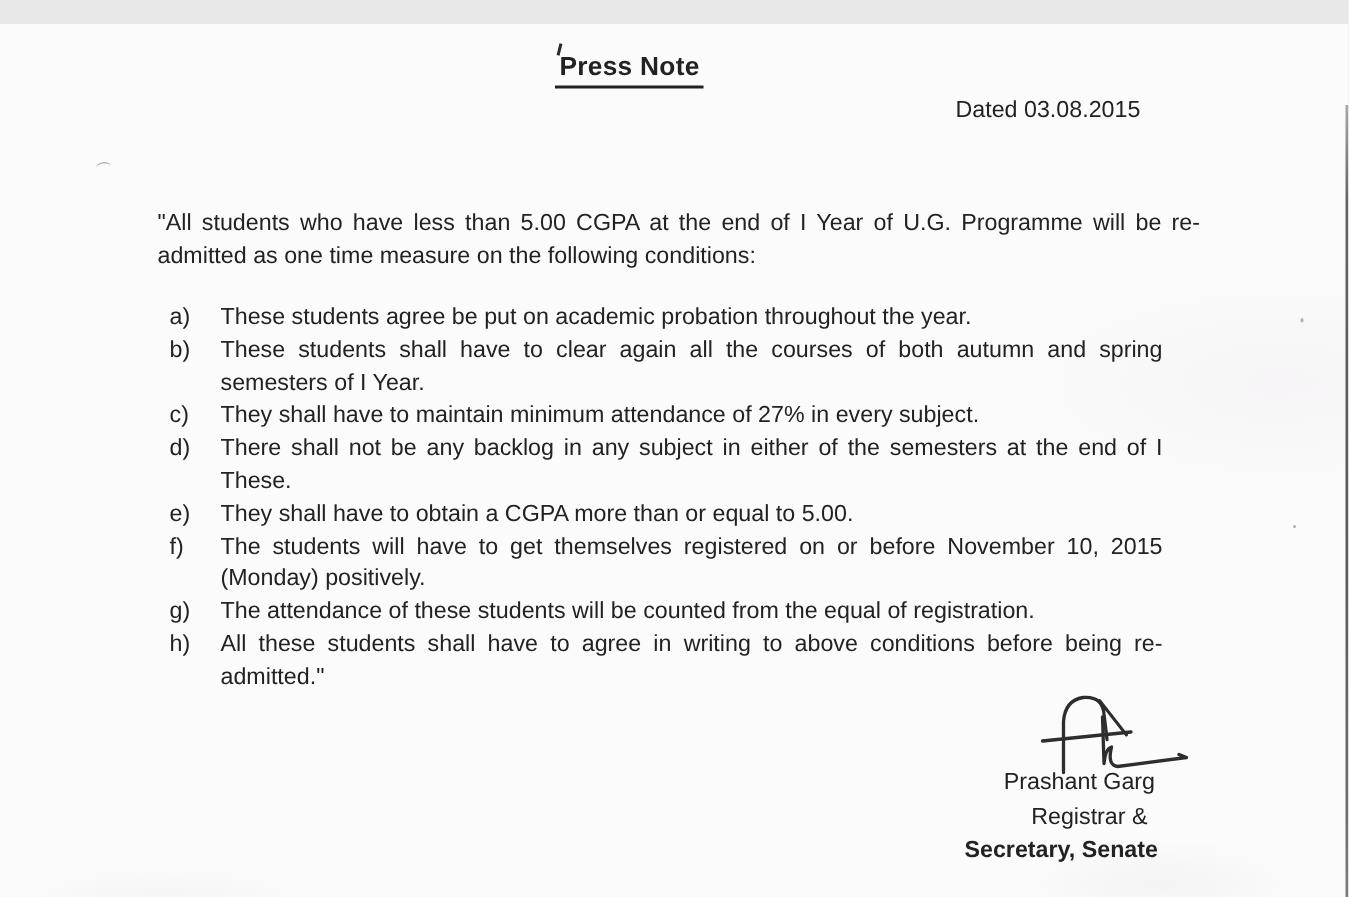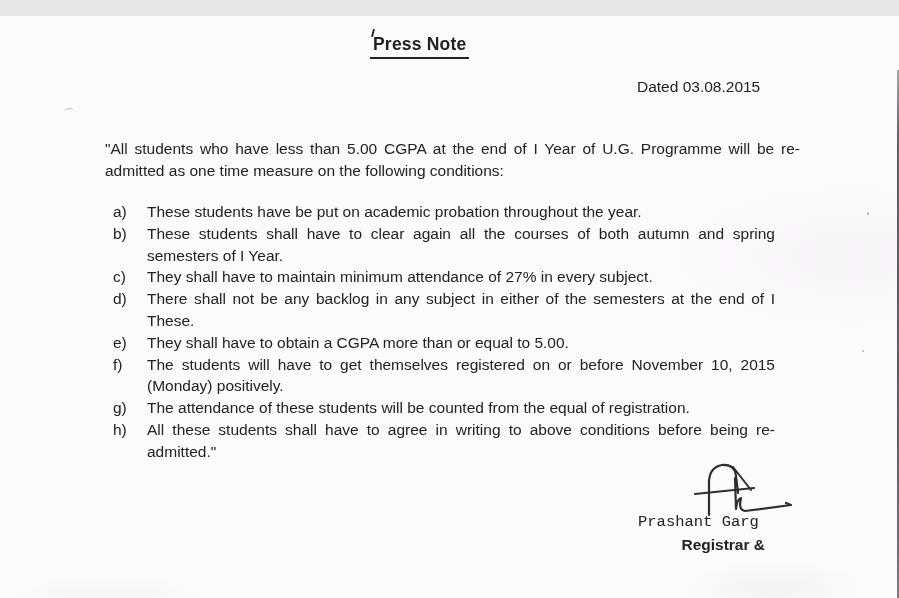--- a/index.html
+++ b/index.html
@@ -32,21 +32,21 @@
     left: 2px;
     top: -5px;
     width: 2px;
     height: 8px;
     background: #2a2a2a;
     transform: rotate(14deg);
   }
   .date {
     position: absolute;
     left: 637px;
-    top: 62px;
+    top: 49px;
     font-size: 15.5px;
   }
   .intro {
     position: absolute;
     left: 105px;
     top: 122px;
     width: 695px;
     margin: 0;
     font-size: 15.5px;
     line-height: 21.8px;
@@ -72,22 +72,22 @@
     top: 443px;
   }
   .sigblock {
     position: absolute;
     left: 638px;
     top: 495px;
     width: 134px;
     font-size: 15.5px;
     line-height: 22.6px;
   }
-  .sigblock .s-name   { padding-right: 2px; font-weight: 400; font-family: Liberation Mono, monospace; }
-  .sigblock .s-bold-r { text-align: right; padding-right: 7px; font-weight: 700; }
+  .sigblock .s-name   { text-align: right; padding-right: 2px; font-weight: 400; }
+  .sigblock .s-bold-r { text-align: right; padding-right: 7px; font-weight: 400; }
   .sigblock .s-bold-l { text-align: left;  padding-left: 5px;  font-weight: 700; }
   .edge-line {
     position: absolute;
     right: 0;
     top: 54px;
     width: 2px;
     height: 544px;
     background: linear-gradient(#9a9a9a, #4a474a 12%, #3f3d3f 55%, #565156 85%, #6e6a6e);
     opacity: 0.85;
   }
@@ -116,21 +116,21 @@
     <span>Press Note</span>
   </div>
 
   <div class="date">Dated 03.08.2015</div>
 
   <p class="intro">"All students who have less than 5.00 CGPA at the end of I Year of U.G. Programme will be re-admitted as one time measure on the following conditions:</p>
 
   <ol class="conds">
     <li>
       <span class="lbl">a)</span>
-      <span class="txt">These students have be put on academic probation throughout the year.</span>
+      <span class="txt">These students agree be put on academic probation throughout the year.</span>
     </li>
     <li>
       <span class="lbl">b)</span>
       <span class="txt">These students shall have to clear again all the courses of both autumn and spring semesters of I Year.</span>
     </li>
     <li>
       <span class="lbl">c)</span>
       <span class="txt">They shall have to maintain minimum attendance of 27% in every subject.</span>
     </li>
     <li>
@@ -158,20 +158,21 @@
   <svg class="sig-svg" width="118" height="62" viewBox="0 0 118 62" fill="none">
     <path d="M 21 56 L 21 22 Q 22 8 34 6 Q 47 5 48 17 L 50 34" stroke="#2e2e2e" stroke-width="2.2" stroke-linecap="round" fill="none"></path>
     <path d="M 45 8 L 63 31" stroke="#2e2e2e" stroke-width="2" stroke-linecap="round" fill="none"></path>
     <path d="M 7 35 L 66 29" stroke="#2e2e2e" stroke-width="2.2" stroke-linecap="round" fill="none"></path>
     <path d="M 47 19 L 48 50 Q 49 40 53 39 Q 50 51 57 52 L 103 46 L 98 44" stroke="#2e2e2e" stroke-width="2.2" stroke-linecap="round" stroke-linejoin="round" fill="none"></path>
   </svg>
 
   <div class="sigblock">
     <div class="s-name">Prashant Garg</div>
     <div class="s-bold-r">Registrar &amp;</div>
+    <div class="s-bold-l">Secretary, Senate</div>
   </div>
 
   <div class="edge-line"></div>
   <div class="mark-squiggle"></div>
   <div class="speck s1"></div>
   <div class="speck s2"></div>
   <div class="speck s3"></div>
 
 </div>
 

